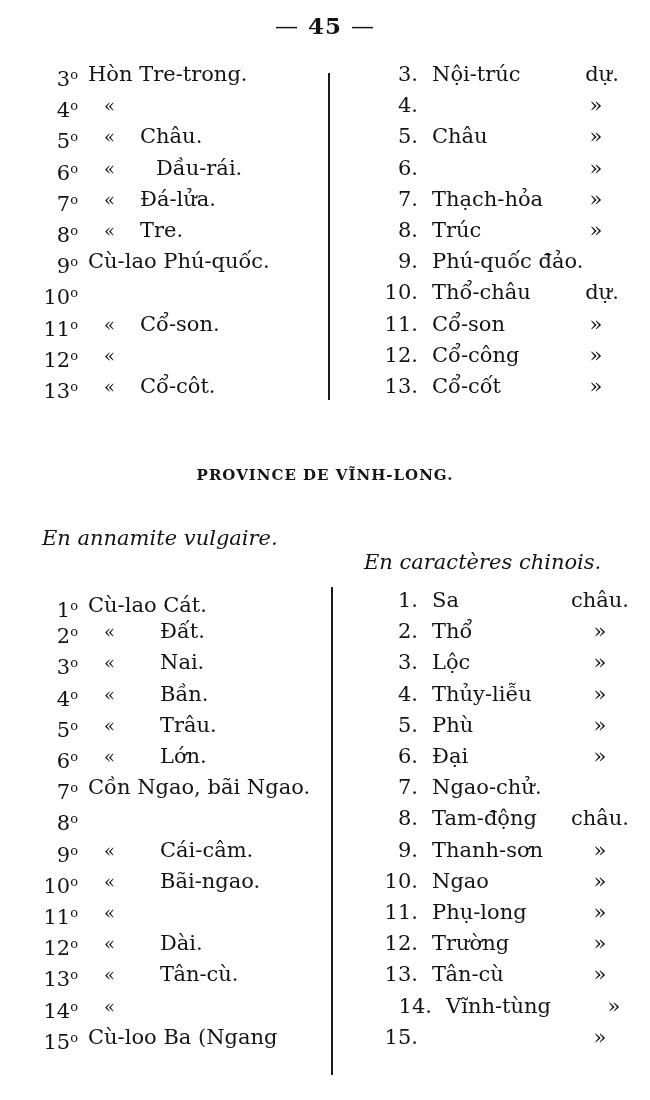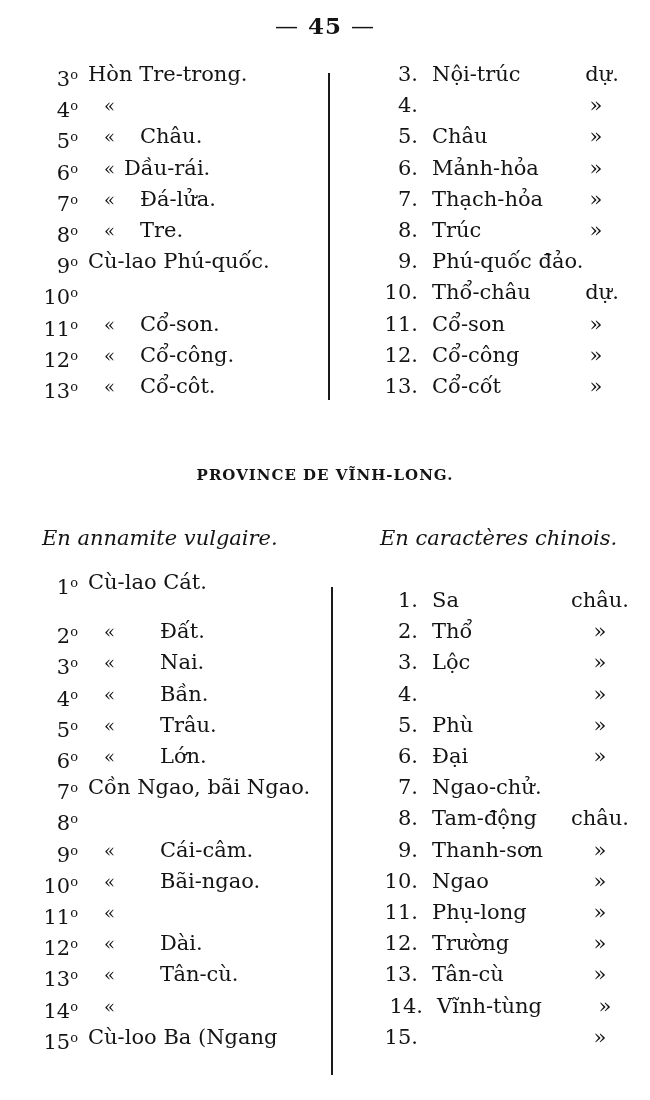--- a/index.html
+++ b/index.html
@@ -112,21 +112,21 @@
       <span class="ditto" style="left:104px">«</span>
     </div>
     <div class="row" style="left: 0px; top: 121.4px; width: 330px;">
       <span class="left-num" style="left:30px"><span>5</span><sup>o</sup></span>
       <span class="ditto" style="left:104px">«</span>
       <span class="left-text" style="left:140px">Châu.</span>
     </div>
     <div class="row" style="left: 0px; top: 152.6px; width: 330px;">
       <span class="left-num" style="left:30px"><span>6</span><sup>o</sup></span>
       <span class="ditto" style="left:104px">«</span>
-      <span class="left-text" style="left:124px">Dầu-rái.</span>
+      <span class="left-text" style="left:156px">Dầu-rái.</span>
     </div>
     <div class="row" style="left: 0px; top: 183.8px; width: 330px;">
       <span class="left-num" style="left:30px"><span>7</span><sup>o</sup></span>
       <span class="ditto" style="left:104px">«</span>
       <span class="left-text" style="left:140px">Đá-lửa.</span>
     </div>
     <div class="row" style="left: 0px; top: 215px; width: 330px;">
       <span class="left-num" style="left:30px"><span>8</span><sup>o</sup></span>
       <span class="ditto" style="left:104px">«</span>
       <span class="left-text" style="left:140px">Tre.</span>
@@ -139,21 +139,20 @@
       <span class="left-num" style="left:30px"><span>10</span><sup>o</sup></span>
     </div>
     <div class="row" style="left: 0px; top: 308.6px; width: 330px;">
       <span class="left-num" style="left:30px"><span>11</span><sup>o</sup></span>
       <span class="ditto" style="left:104px">«</span>
       <span class="left-text" style="left:140px">Cổ-son.</span>
     </div>
     <div class="row" style="left: 0px; top: 339.8px; width: 330px;">
       <span class="left-num" style="left:30px"><span>12</span><sup>o</sup></span>
       <span class="ditto" style="left:104px">«</span>
-      <span class="left-text" style="left:140px">Cổ-công.</span>
     </div>
     <div class="row" style="left: 0px; top: 371px; width: 330px;">
       <span class="left-num" style="left:30px"><span>13</span><sup>o</sup></span>
       <span class="ditto" style="left:104px">«</span>
       <span class="left-text" style="left:140px">Cổ-côt.</span>
     </div>
     <div class="row" style="left: 0px; top: 59px; width: 650px;">
       <span class="right-num" style="left:366px">3.</span>
       <span class="right-text" style="left:432px">Nội-trúc</span>
       <span class="right-suffix" style="left:572px">dự.</span>
@@ -162,21 +161,20 @@
       <span class="right-num" style="left:366px">4.</span>
       <span class="right-suffix" style="left:566px">»</span>
     </div>
     <div class="row" style="left: 0px; top: 121.4px; width: 650px;">
       <span class="right-num" style="left:366px">5.</span>
       <span class="right-text" style="left:432px">Châu</span>
       <span class="right-suffix" style="left:566px">»</span>
     </div>
     <div class="row" style="left: 0px; top: 152.6px; width: 650px;">
       <span class="right-num" style="left:366px">6.</span>
-      <span class="right-text" style="left:432px">Mảnh-hỏa</span>
       <span class="right-suffix" style="left:566px">»</span>
     </div>
     <div class="row" style="left: 0px; top: 183.8px; width: 650px;">
       <span class="right-num" style="left:366px">7.</span>
       <span class="right-text" style="left:432px">Thạch-hỏa</span>
       <span class="right-suffix" style="left:566px">»</span>
     </div>
     <div class="row" style="left: 0px; top: 215px; width: 650px;">
       <span class="right-num" style="left:366px">8.</span>
       <span class="right-text" style="left:432px">Trúc</span>
@@ -203,25 +201,25 @@
     </div>
     <div class="row" style="left: 0px; top: 371px; width: 650px;">
       <span class="right-num" style="left:366px">13.</span>
       <span class="right-text" style="left:432px">Cổ-cốt</span>
       <span class="right-suffix" style="left:566px">»</span>
     </div>
   </div>
 
 <div class="section-title">PROVINCE DE VĨNH-LONG.</div>
 <div class="col-header" style="left:42px;">En annamite vulgaire.</div>
-<div class="col-header" style="left:380px;">En caractères chinois.</div>
+<div class="col-header" style="left:364px;margin-top:24px;">En caractères chinois.</div>
 
 <div class="block" id="bottom-table" style="top:0;height:1100px;">
   <div class="divider" style="left:331px;top:587px;height:488px;"></div>
-<div class="row" style="left: 0px; top: 567px; width: 344px;">
+<div class="row" style="left: 0px; top: 590px; width: 344px;">
       <span class="left-num" style="left:30px"><span>1</span><sup>o</sup></span>
       <span class="left-text" style="left:88px"><span>Cù-lao</span> <span>Cát.</span></span>
     </div>
     <div class="row" style="left: 0px; top: 616.2px; width: 330px;">
       <span class="left-num" style="left:30px"><span>2</span><sup>o</sup></span>
       <span class="ditto" style="left:104px">«</span>
       <span class="left-text" style="left:160px">Đất.</span>
     </div>
     <div class="row" style="left: 0px; top: 647.4px; width: 330px;">
       <span class="left-num" style="left:30px"><span>3</span><sup>o</sup></span>
@@ -294,20 +292,21 @@
       <span class="right-text" style="left:432px">Thổ</span>
       <span class="right-suffix" style="left:570px">»</span>
     </div>
     <div class="row" style="left: 0px; top: 647.4px; width: 650px;">
       <span class="right-num" style="left:366px">3.</span>
       <span class="right-text" style="left:432px">Lộc</span>
       <span class="right-suffix" style="left:570px">»</span>
     </div>
     <div class="row" style="left: 0px; top: 678.6px; width: 650px;">
       <span class="right-num" style="left:366px">4.</span>
+      <span class="right-text" style="left:432px">Thủy-liễu</span>
       <span class="right-suffix" style="left:570px">»</span>
     </div>
     <div class="row" style="left: 0px; top: 709.8px; width: 650px;">
       <span class="right-num" style="left:366px">5.</span>
       <span class="right-text" style="left:432px">Phù</span>
       <span class="right-suffix" style="left:570px">»</span>
     </div>
     <div class="row" style="left: 0px; top: 741px; width: 650px;">
       <span class="right-num" style="left:366px">6.</span>
       <span class="right-text" style="left:432px">Đại</span>
@@ -340,21 +339,21 @@
     <div class="row" style="left: 0px; top: 928.2px; width: 650px;">
       <span class="right-num" style="left:366px">12.</span>
       <span class="right-text" style="left:432px">Trường</span>
       <span class="right-suffix" style="left:570px">»</span>
     </div>
     <div class="row" style="left: 0px; top: 959.4px; width: 650px;">
       <span class="right-num" style="left:366px">13.</span>
       <span class="right-text" style="left:432px">Tân-cù</span>
       <span class="right-suffix" style="left:570px">»</span>
     </div>
-    <div class="row" style="left: 5px; top: 990.6px; width: 547px;">
+    <div class="row" style="left: 14px; top: 990.6px; width: 547px;">
       <span class="right-num" style="left:366px">14.</span>
       <span class="right-text" style="left:432px">Vĩnh-tùng</span>
       <span class="right-suffix" style="left:570px">»</span>
     </div>
     <div class="row" style="left: 0px; top: 1021.8px; width: 650px;">
       <span class="right-num" style="left:366px">15.</span>
       <span class="right-suffix" style="left:570px">»</span>
     </div>
   </div>
 

